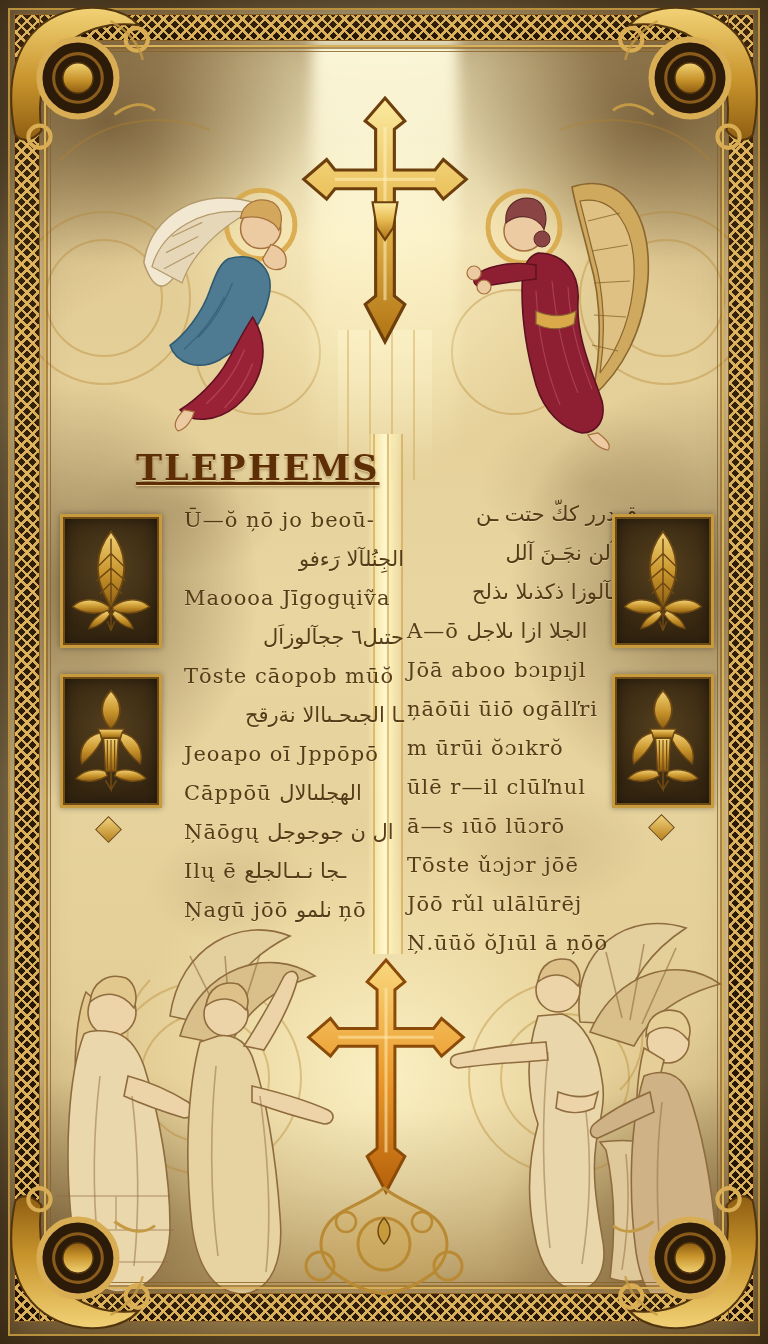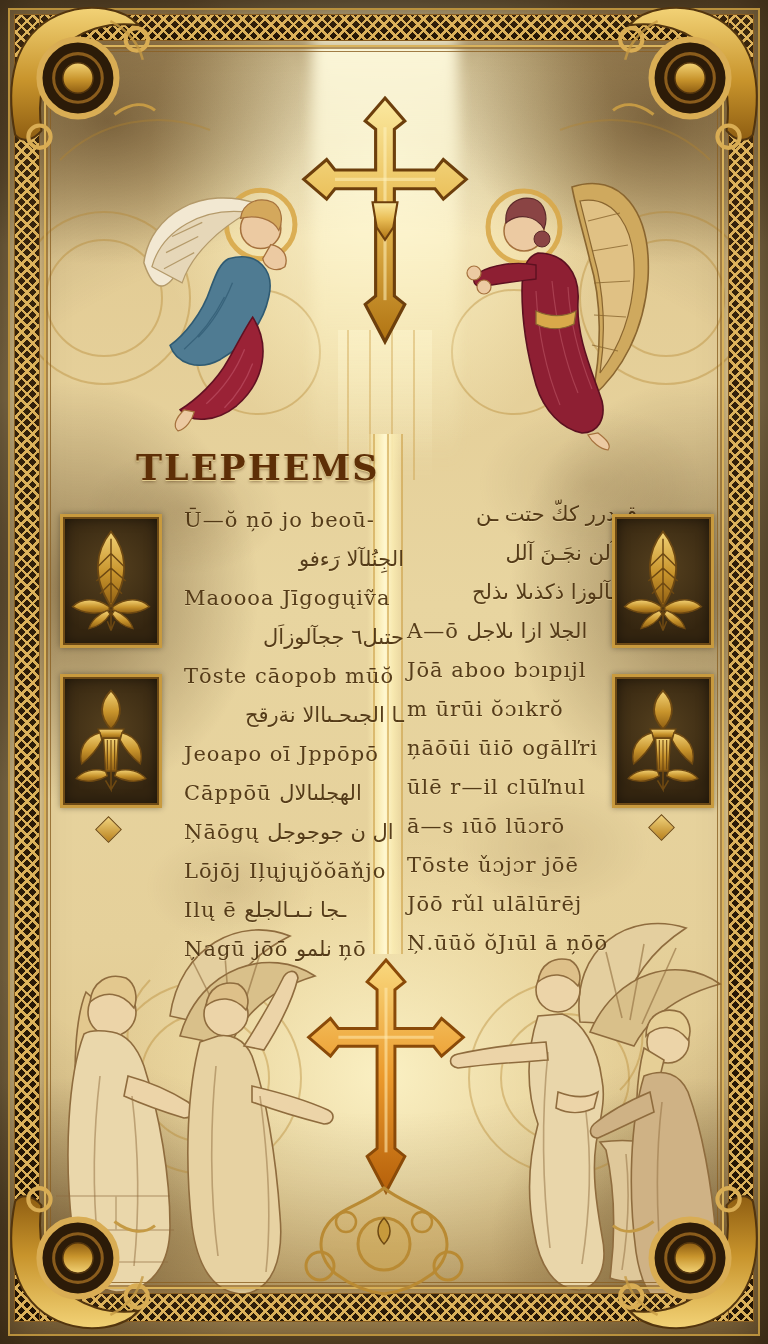--- a/index.html
+++ b/index.html
@@ -28,21 +28,21 @@
     background:linear-gradient(180deg, rgba(255,251,222,.95), rgba(255,246,202,.45) 60%, transparent);}
   .light-column{left:367px;top:434px;width:36px;height:520px;
     background:linear-gradient(90deg, transparent, rgba(250,236,178,.85) 28%, #fff7cf 50%, rgba(250,236,178,.85) 72%, transparent);}
   .light-column:before{content:"";position:absolute;inset:0;
     background:repeating-linear-gradient(90deg, transparent 0 6px, rgba(201,154,62,.55) 6px 8px, transparent 8px 14px);}
   .rays{left:338px;top:330px;width:94px;height:150px;opacity:.55;
     background:repeating-linear-gradient(90deg, transparent 0 9px, rgba(196,146,52,.6) 9px 11px, transparent 11px 22px),
     linear-gradient(180deg, rgba(255,248,210,.8), transparent);}
   .header{width:230px;text-align:center;font-weight:700;font-size:35px;letter-spacing:2px;
     color:#5e2f07;text-shadow:0 1px 0 rgba(250,230,160,.75), 0 2px 3px rgba(70,40,8,.45);}
-  .hL{left:136px;top:447px;}
+  .hL{left:136px;top:447px;text-decoration:underline;}
   .hR{left:402px;top:447px;}
   .col{width:220px;}
   .script-line{height:39px;font-size:21px;line-height:34px;color:rgba(72,46,13,.92);
     letter-spacing:1px;white-space:nowrap;unicode-bidi:plaintext;
     font-family:"DejaVu Serif","DejaVu Sans",serif;
     text-shadow:0 1px 0 rgba(255,240,190,.4);}
   .colL{left:184px;top:503px;}
   .colR{left:407px;top:497px;width:230px;}
   .side-panel{width:96px;height:128px;border:3px solid #c89a3e;
     background:radial-gradient(circle at 50% 40%, #55401e, #342510 75%);
@@ -245,32 +245,31 @@
   <div class="abs col colL">
     <div class="script-line">Ū—ŏ ņō jo beoū-</div>
     <div class="script-line">الجِنُلآلا رَءفو</div>
     <div class="script-line">Maoooa Jīgogųiṽa</div>
     <div class="script-line">حتىل٦ ججآلوزاَل</div>
     <div class="script-line">Tōste cāopob mūŏ</div>
     <div class="script-line">ـا الجىحـىاالا نةرقح</div>
     <div class="script-line">Jeoapo oī Jppōpō</div>
     <div class="script-line">Cāppōū الهجلىالال</div>
     <div class="script-line">Ņāōgų ال ن جوجوجل</div>
-    <div class="script-line">Lōjōj Iļųjųjŏŏāňjo</div>
     <div class="script-line">Ilų ē ـجا نـىـالجلع</div>
     <div class="script-line">Ņagū jōō نلمو ņō</div>
   </div>
   <div class="abs col colR">
     <div class="script-line">قردرر ككّ حتت ـن</div>
     <div class="script-line">روآلن نجَـنَ آلل</div>
     <div class="script-line">ججآلوزا ذكذىلا ىذلح</div>
     <div class="script-line">A—ō الجلا ازا ىلاجل</div>
     <div class="script-line">Jōā aboo bɔıpıjl</div>
+    <div class="script-line">ņāōūi ūiō ogālľri</div>
     <div class="script-line">m ūrūi ŏɔıkrŏ</div>
-    <div class="script-line">ņāōūi ūiō ogālľri</div>
     <div class="script-line">ūlē r—il clūľnul</div>
     <div class="script-line">ā—s ıūō lūɔrō</div>
     <div class="script-line">Tōste ǔɔjɔr jōē</div>
     <div class="script-line">Jōō rǔl ulālūrēj</div>
     <div class="script-line">Ņ.ūūŏ ŏJıūl ā ņōō</div>
   </div>
 
   <div class="abs side-panel" style="left:60px;top:514px">
     <svg width="88" height="116" viewBox="0 0 96 120">
         <use href="#leafEmblem"></use>

